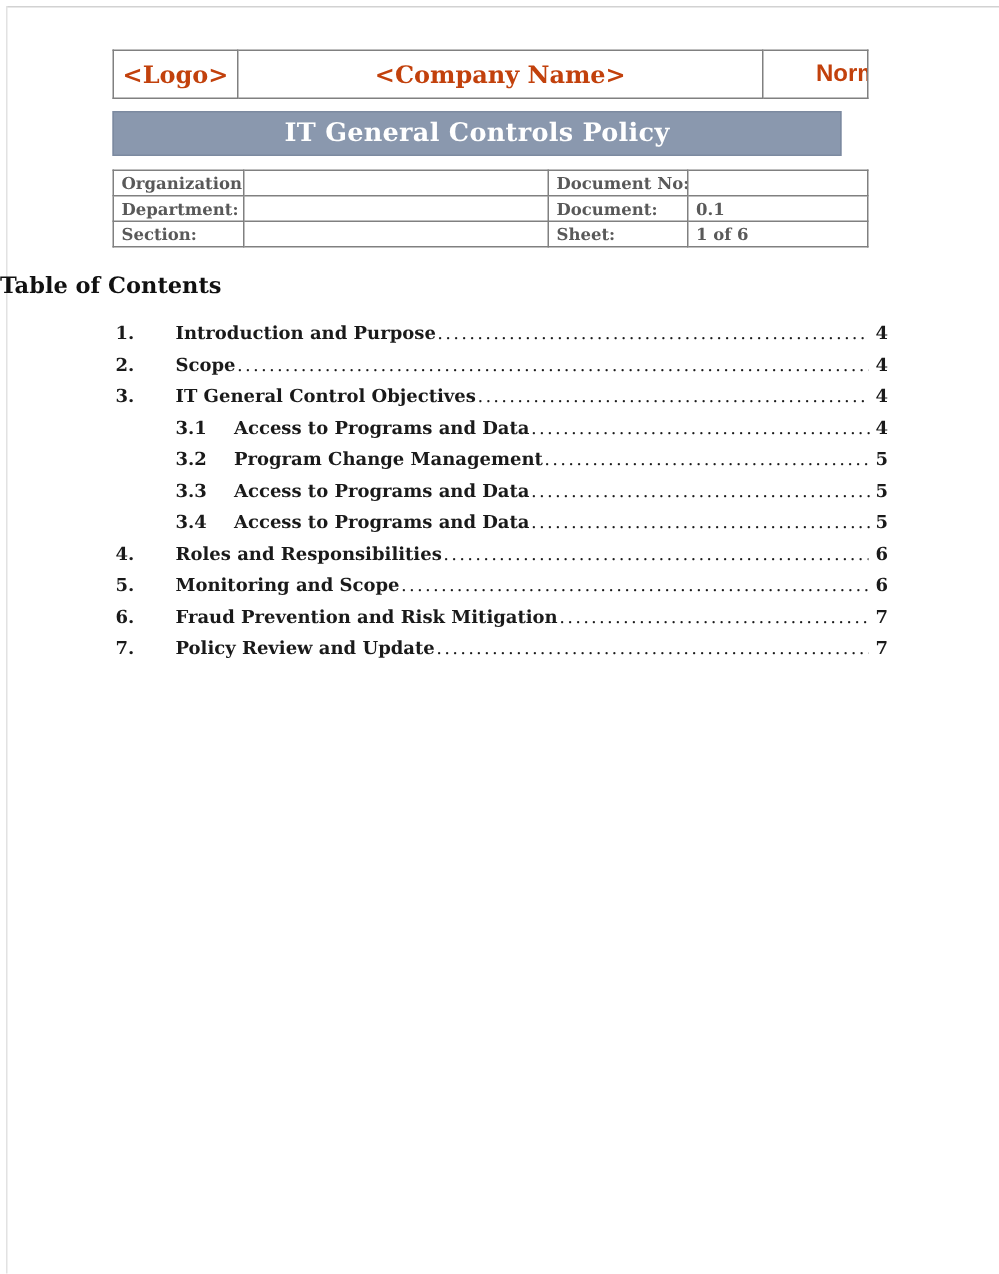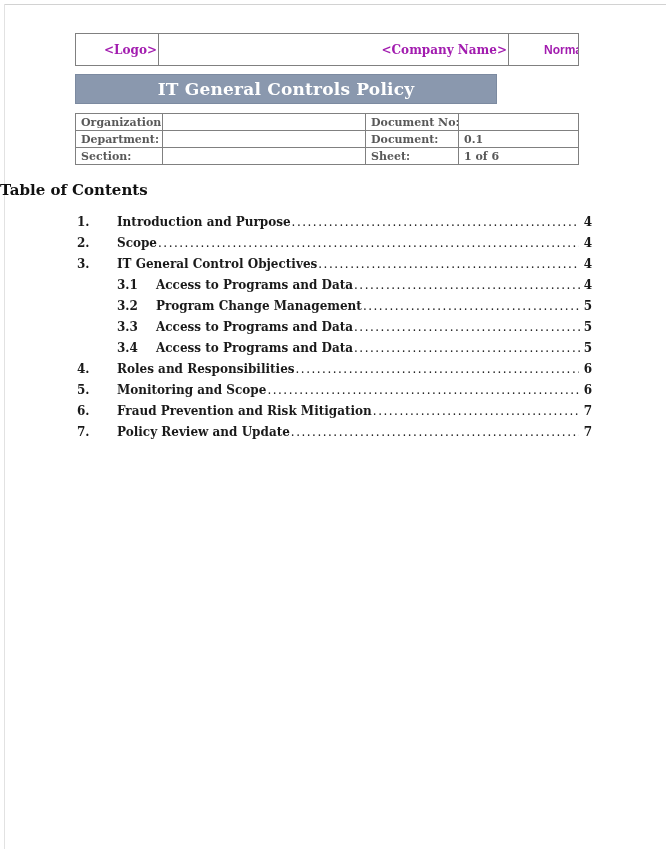--- a/index.html
+++ b/index.html
@@ -9,31 +9,31 @@
   }
   .edge-top { position:absolute; left:4px; top:4px; right:0; height:1px; background:#d2d2d2; }
   .edge-left { position:absolute; left:4px; top:4px; bottom:0; width:1px; background:#e2e2e2; }
 
   
   .header-table {
     position:absolute; left:75px; top:33px; width:503px;
     border-collapse:collapse; table-layout:fixed;
   }
   .header-table td {
-    border:1px solid #808080; height:29px; text-align:right;
-    font-weight:bold; color:#a21caf; font-size:12px; overflow:hidden;
+    border:1px solid #808080; height:29px; text-align:center;
+    font-weight:bold; color:#c2410c; font-size:16px; overflow:hidden;
   }
   .col-logo { width:83px; }
   .col-company { width:350px; }
   .col-normal { width:70px; }
   .cell-normal { font-family:Liberation Sans, sans-serif; font-size:11px;padding-left:35px; }
 
   
   .title-bar {
-    position:absolute; left:75px; top:74px; width:422px; height:30px;
+    position:absolute; left:75px; top:74px; width:486px; height:30px;
     background:#8a98ae; border:1px solid #7c8aa0; box-sizing:border-box;
     display:flex; align-items:center; justify-content:center;
   }
   .title-bar span { color:#ffffff; font-weight:bold; font-size:17px; letter-spacing:0.2px; }
 
   
   .meta-table {
     position:absolute; left:75px; top:113px; width:503px;
     border-collapse:collapse; table-layout:fixed; font-size:11px;
   }

